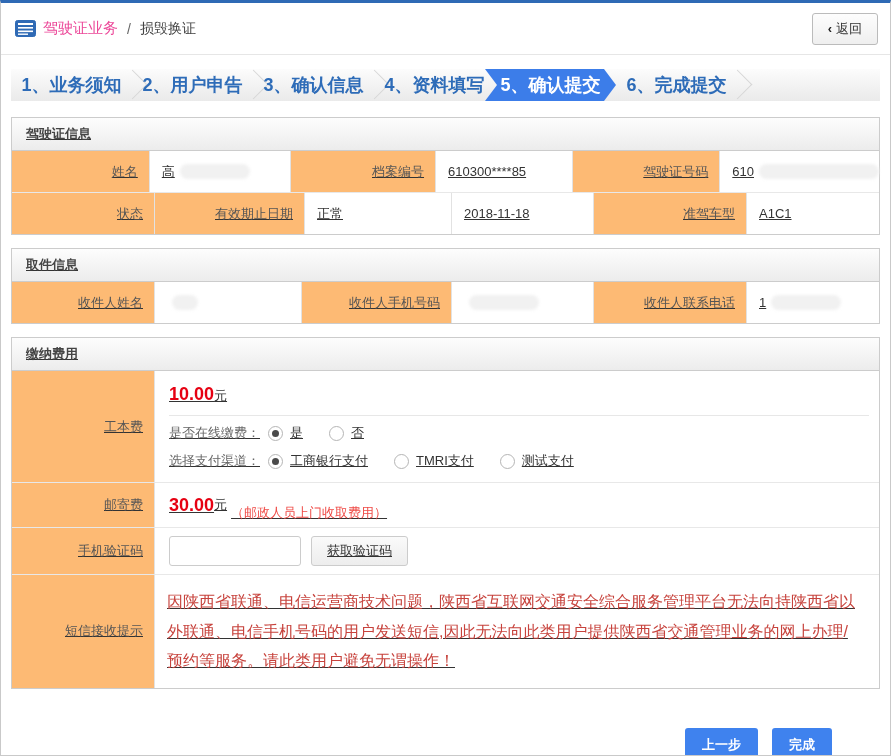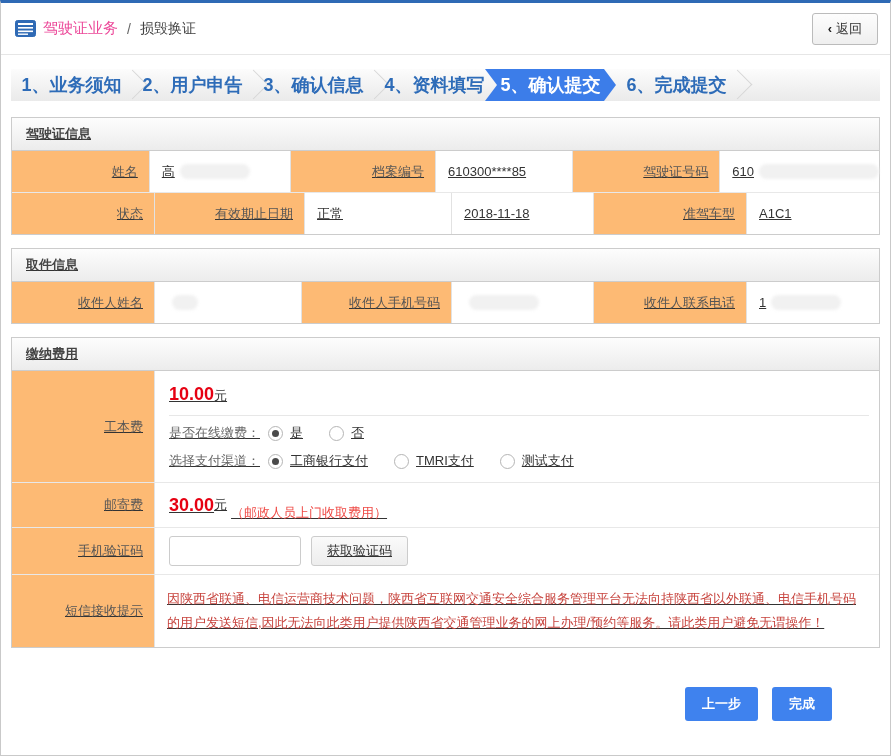--- a/index.html
+++ b/index.html
@@ -49,21 +49,21 @@
   .yuan { color:#333; font-size:13px; }
   .pay-line { display:flex; align-items:center; gap:8px; padding:8px 0 2px 0; color:#666; }
   .pay-line:last-child { padding-bottom:12px; }
   .radio { display:inline-flex; align-items:center; gap:7px; margin-right:18px; color:#333; cursor:pointer; }
   .rdot { width:15px; height:15px; border:1px solid #b5b5b5; border-radius:50%; background:#fff; position:relative; display:inline-block; }
   .radio.sel .rdot::after { content:""; position:absolute; left:3px; top:3px; width:7px; height:7px; border-radius:50%; background:#4a4a4a; }
   .postage-note { color:#ef4a45; font-size:13px; margin-left:4px;margin-top:16px; }
   .code-input { width:132px; height:30px; border:1px solid #ccc; border-radius:3px; padding:0 8px; font-size:13px; font-family:inherit; }
   .code-btn { height:30px; margin-left:10px; padding:0 15px; background:linear-gradient(#fafafa,#ededed); border:1px solid #ccc; border-radius:3px; color:#333; font-size:13px; cursor:pointer; font-family:inherit; }
   .notice-cell { padding:12px 16px 12px 12px; }
-  .notice-text { color:#c7433d; line-height:1.85; font-size:13px; }
+  .notice-text { color:#c7433d; line-height:1.85; font-size:16px; }
   .tall { align-items:center; }
 
   
   .footer { display:flex; justify-content:flex-end; gap:14px; padding:26px 58px 0 0; }
   .btn-blue { background:#3f82ee; color:#fff; border:none; border-radius:3px; padding:8px 17px; font-size:13px; font-weight:bold; cursor:pointer; font-family:inherit; }
 </style>
 </head>
 <body>
 
 <div class="page">

